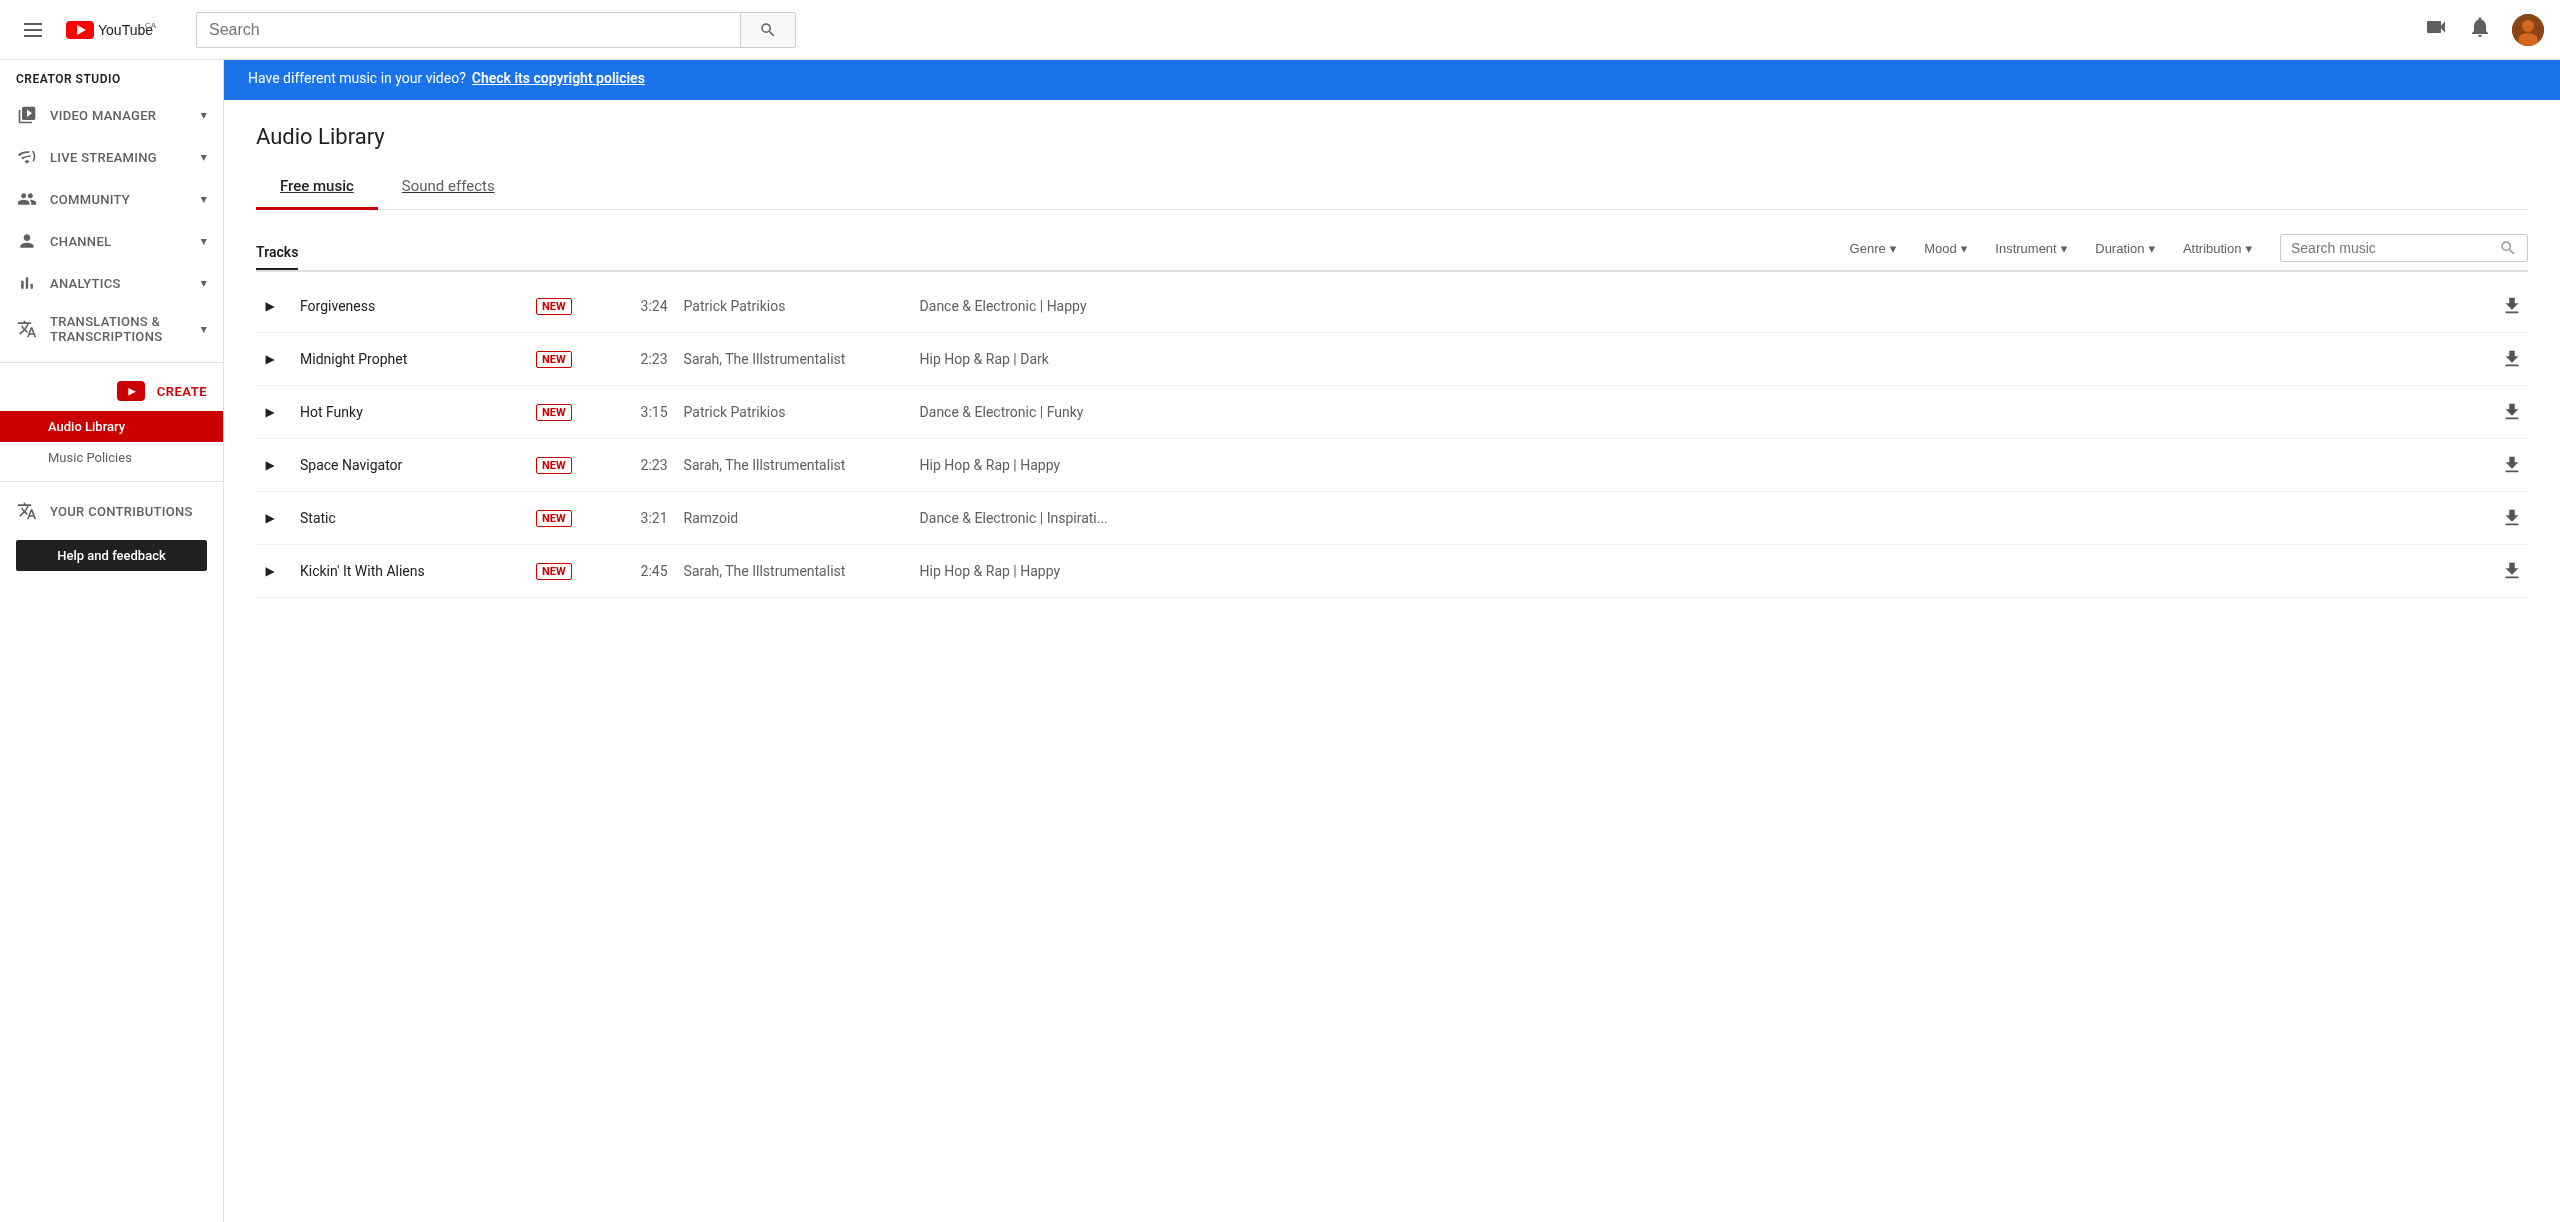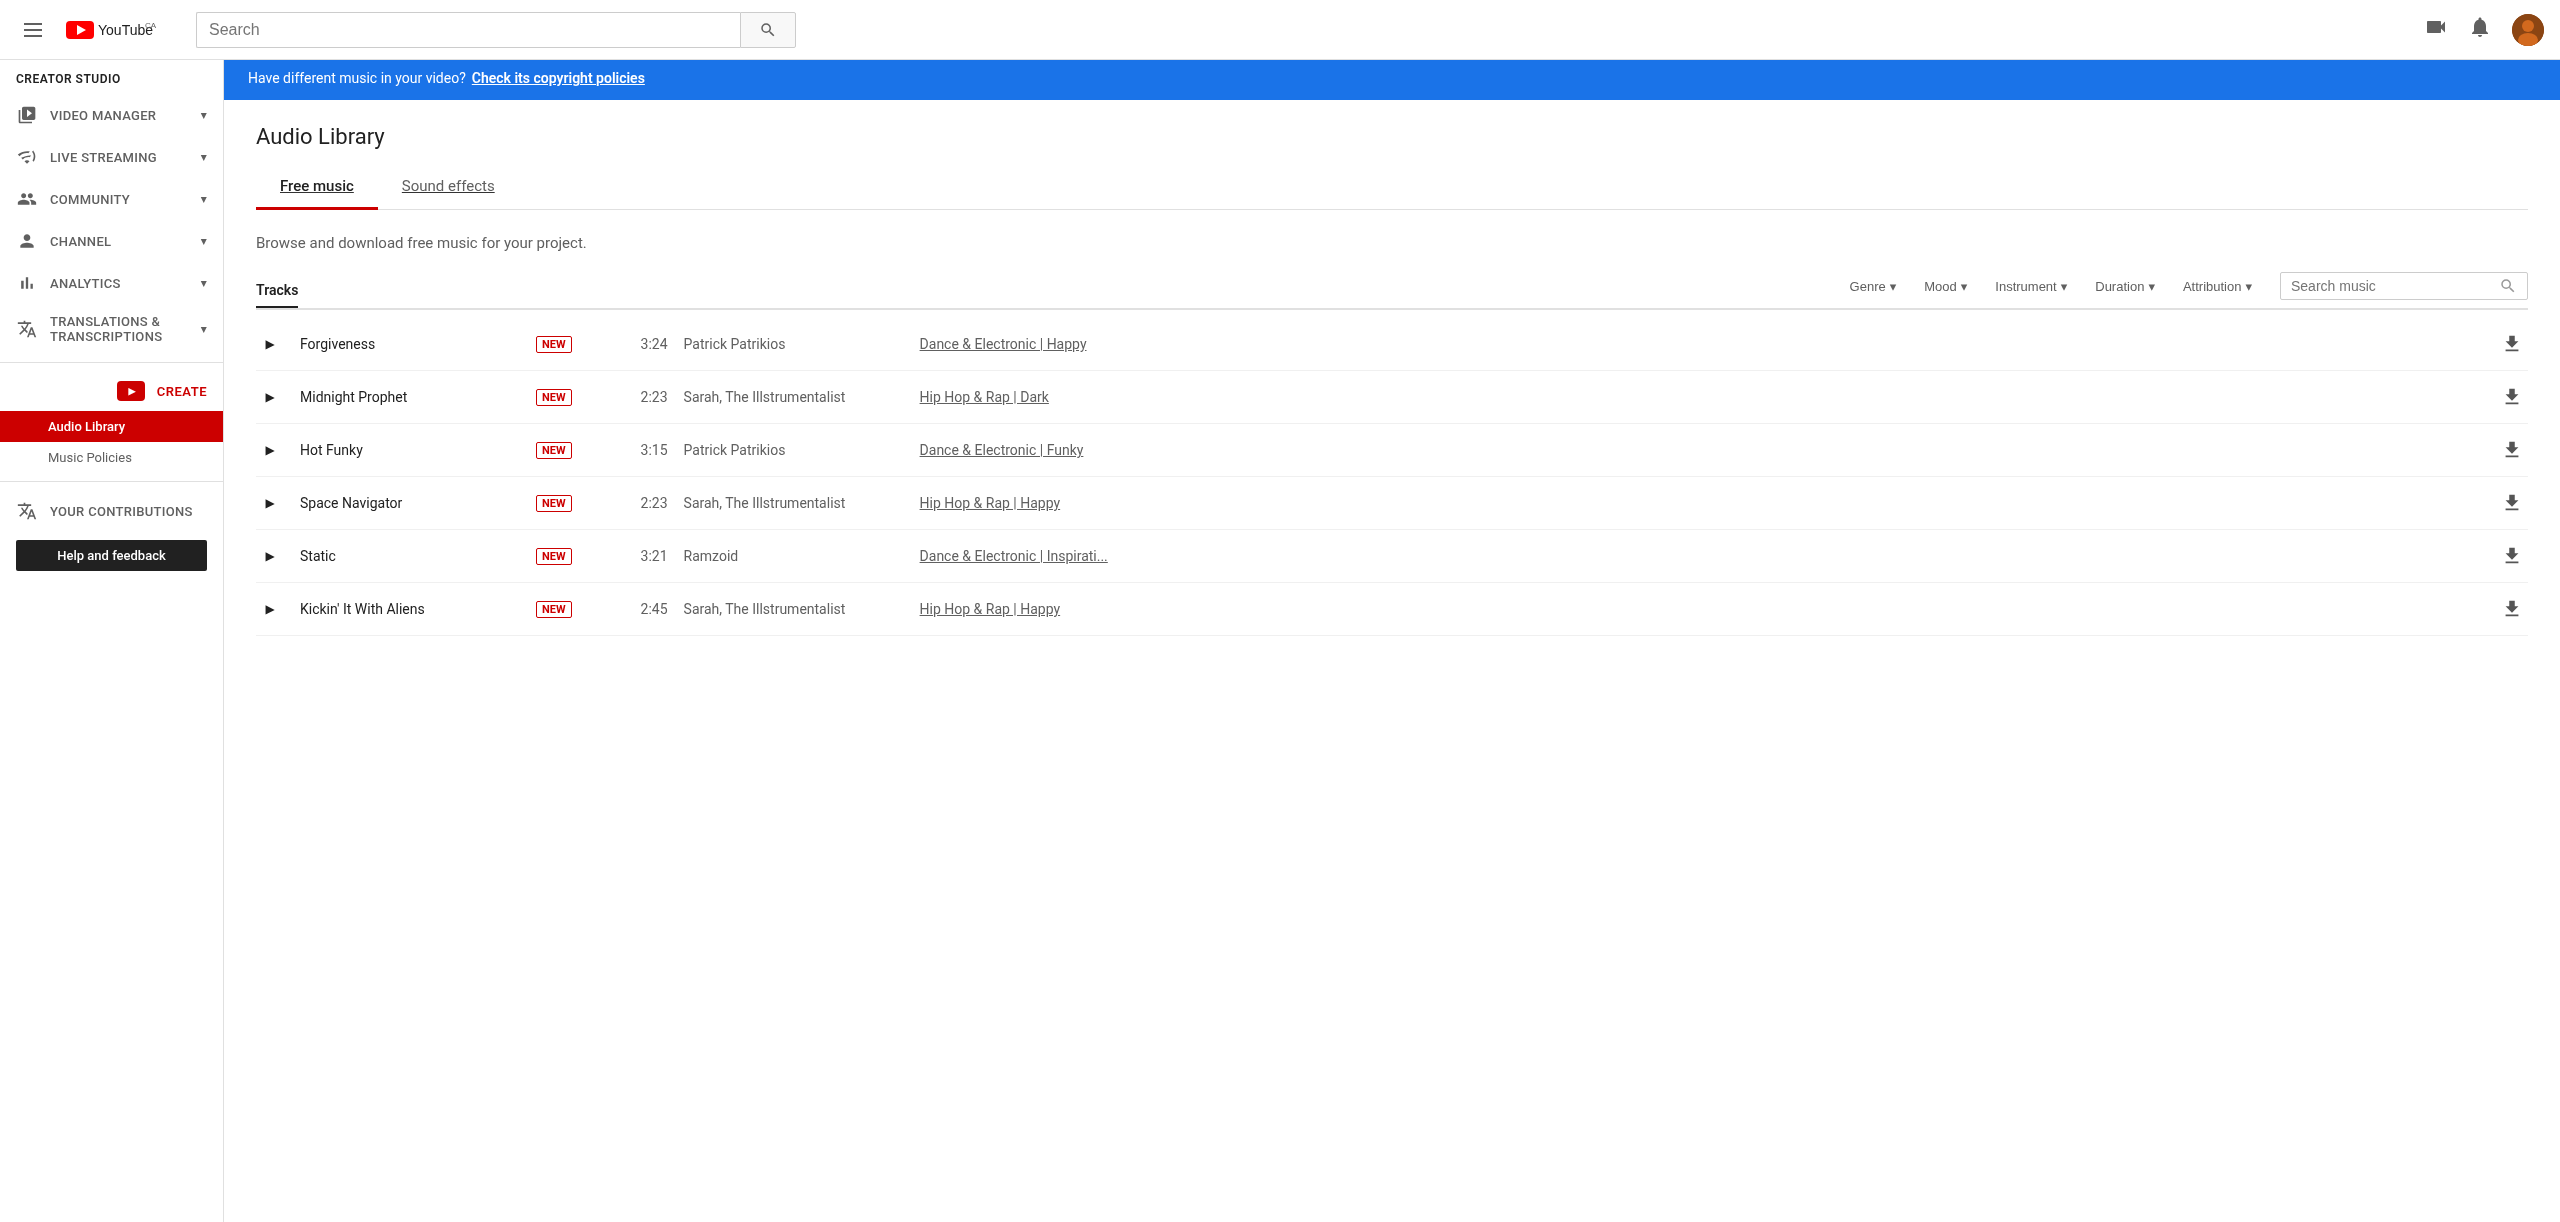--- a/index.html
+++ b/index.html
@@ -243,21 +243,21 @@
       border: 1.5px solid #cc0000;
       color: #cc0000;
       font-size: 11px;
       font-weight: 700;
       padding: 1px 5px;
       border-radius: 2px;
       flex-shrink: 0;
     }
     .track-duration { flex: 0 0 80px; text-align: right; color: #606060; font-size: 14px; }
     .track-artist { flex: 0 0 220px; color: #606060; font-size: 14px; }
-    .track-genre { flex: 1; color: #606060; font-size: 14px; text-decoration: underline; }
+    .track-genre { flex: 1; color: #606060; font-size: 14px; }
     .download-btn {
       width: 32px;
       height: 32px;
       display: flex; align-items: center; justify-content: center;
       cursor: pointer;
       color: #606060;
       font-size: 18px;
       flex-shrink: 0;
     }
 
@@ -420,21 +420,20 @@
     </div>
 
     <div class="content-area">
       <h1 class="page-title">Audio Library</h1>
 
       <div class="tabs">
         <div class="tab active">Free music</div>
         <div class="tab">Sound effects</div>
       </div>
 
-      <p class="browse-text">Browse and download free music for your project.</p>
 
       <div class="table-controls">
         <div class="tracks-label">Tracks</div>
         <div style="flex:1; display:flex; align-items:center; gap:4px; justify-content:flex-end; padding-right: 8px;">
           <button class="filter-btn">
             <span>Genre</span>
             <span>▾</span>
           </button>
           <button class="filter-btn">
             <span>Mood</span>

